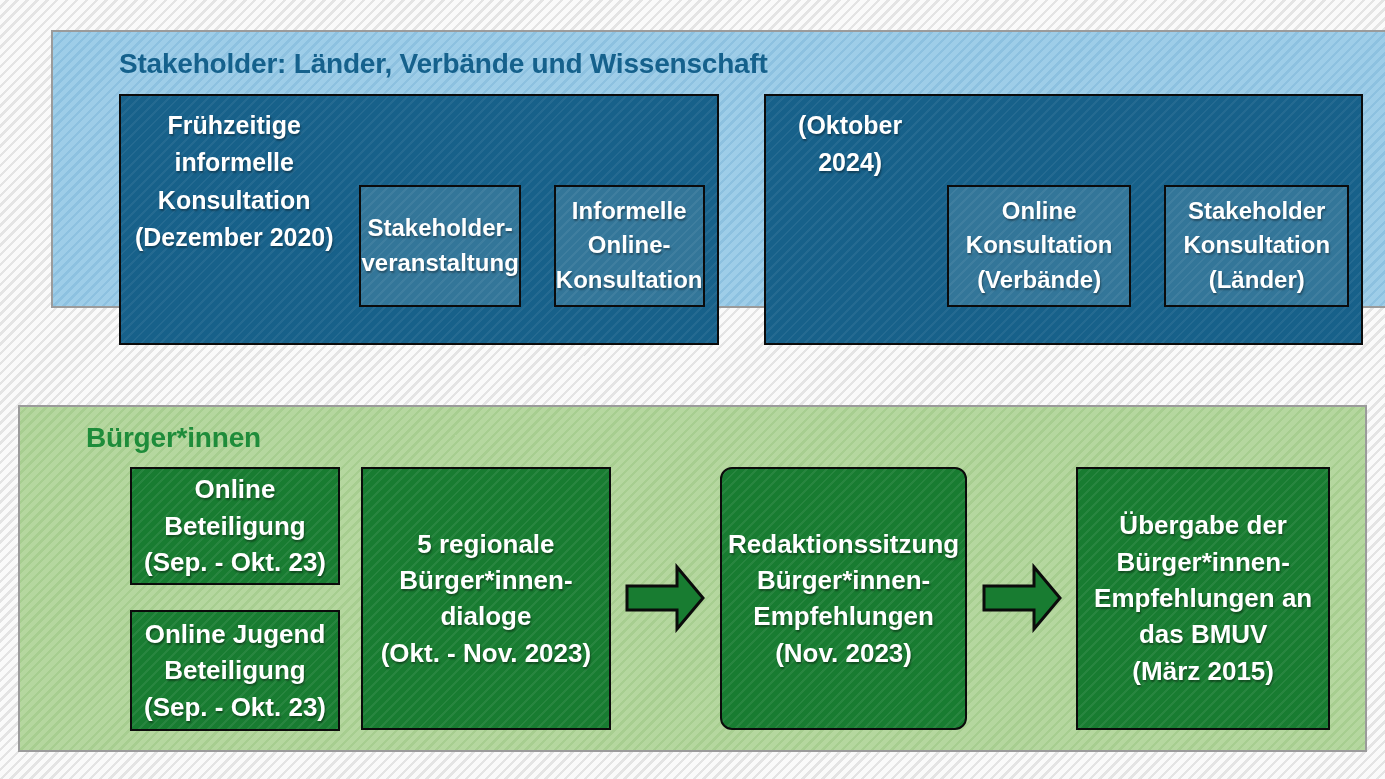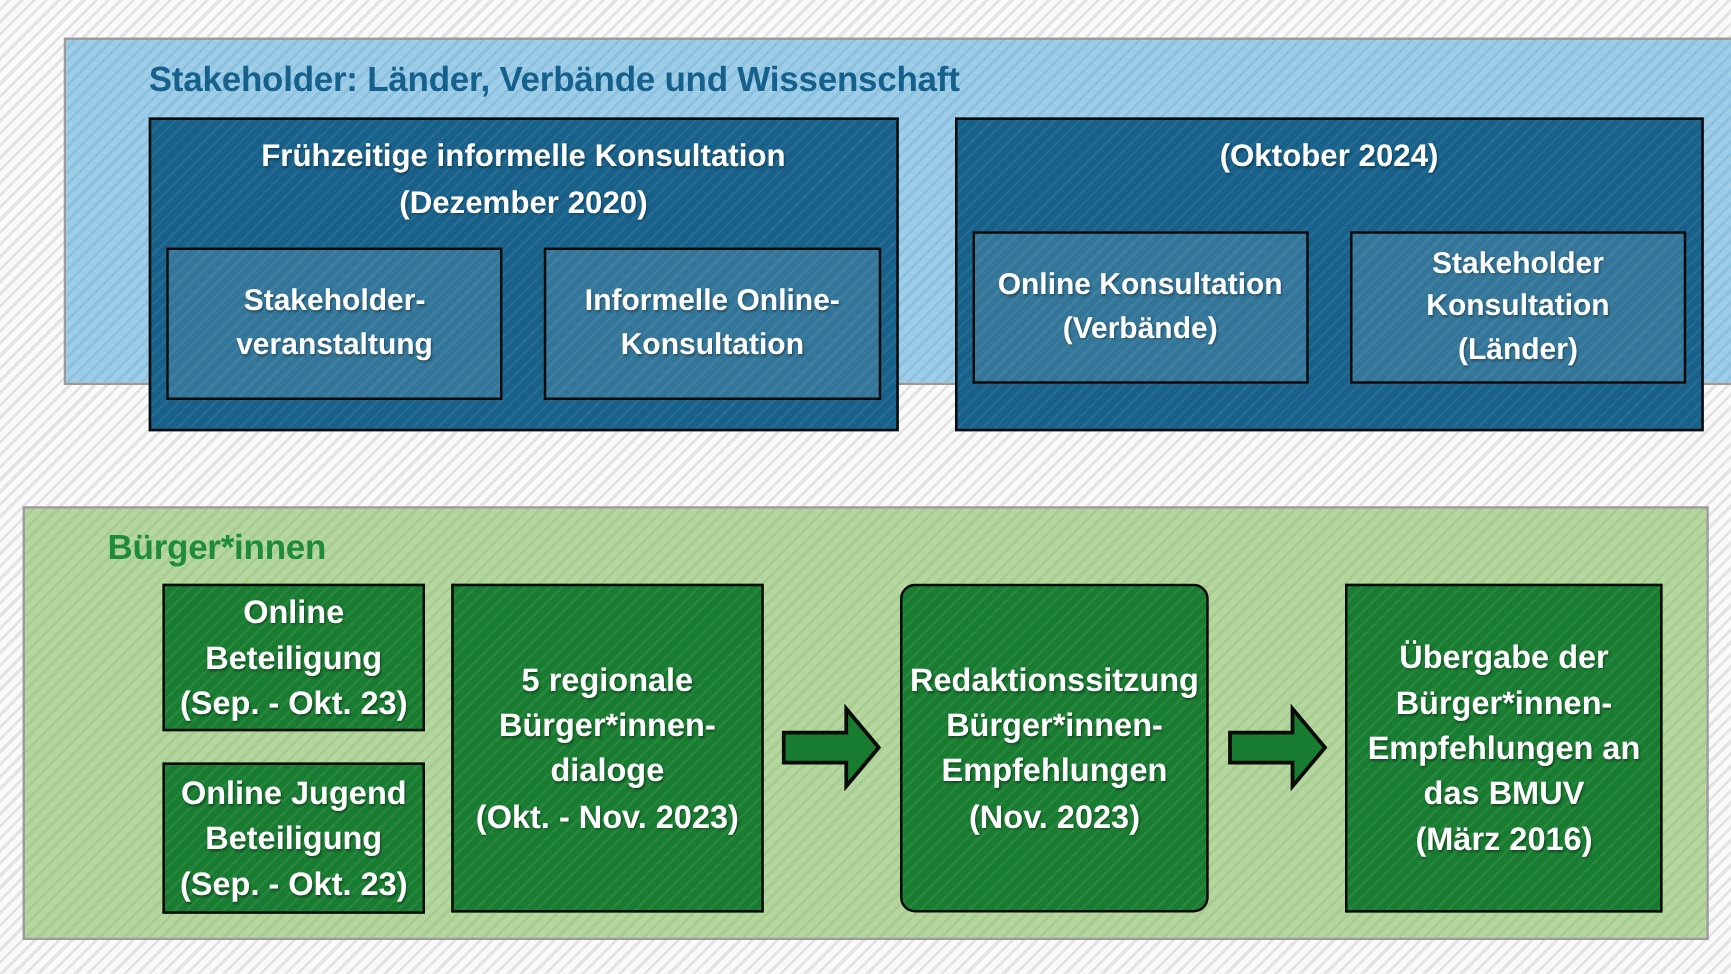--- a/index.html
+++ b/index.html
@@ -58,21 +58,21 @@
     width: 600px;
     height: 251px;
     box-sizing: border-box;
     border: 2px solid #0b0b0b;
     background-color: #17618a;
     background-image: repeating-linear-gradient(-45deg,
       rgba(255,255,255,0.06) 0px, rgba(255,255,255,0.06) 2px,
       transparent 2px, transparent 7px);
     color: #ffffff;
     display: flex;
-    flex-direction: column;
+    flex-direction: row;
   }
   .big-box-head {
     text-align: center;
     font-size: 25px;
     line-height: 1.5;
     padding-top: 11px;
     text-shadow: 1px 1.5px 2px rgba(0,0,0,0.35);
   }
   .inner-row {
     display: flex;
@@ -214,18 +214,18 @@
       <div class="arrow-wrap">
         <svg width="80" height="70" viewBox="0 0 80 70" aria-hidden="true">
           <path d="M2,23 L52,23 L52,4 L78,35 L52,66 L52,47 L2,47 Z" fill="#187c31" stroke="#0b0b0b" stroke-width="3" stroke-linejoin="miter"></path>
         </svg>
       </div>
 
       <div class="green-box step-3">Übergabe der
 Bürger*innen-
 Empfehlungen an
 das BMUV
-(März 2016)</div>
+(März 2015)</div>
 
     </div>
   </section>
 
 </div>
 
 </body></html>

